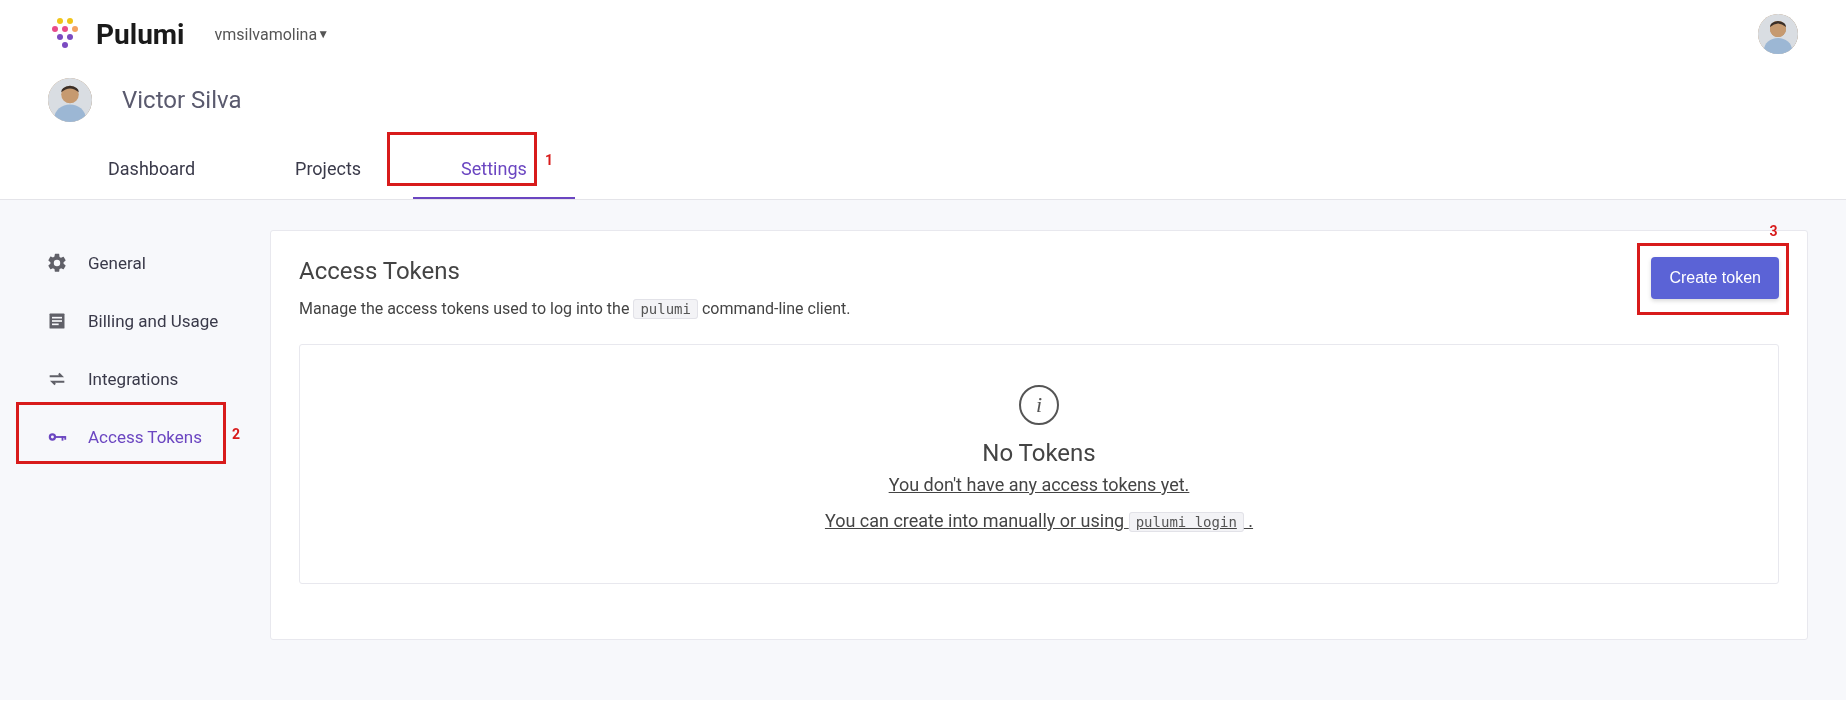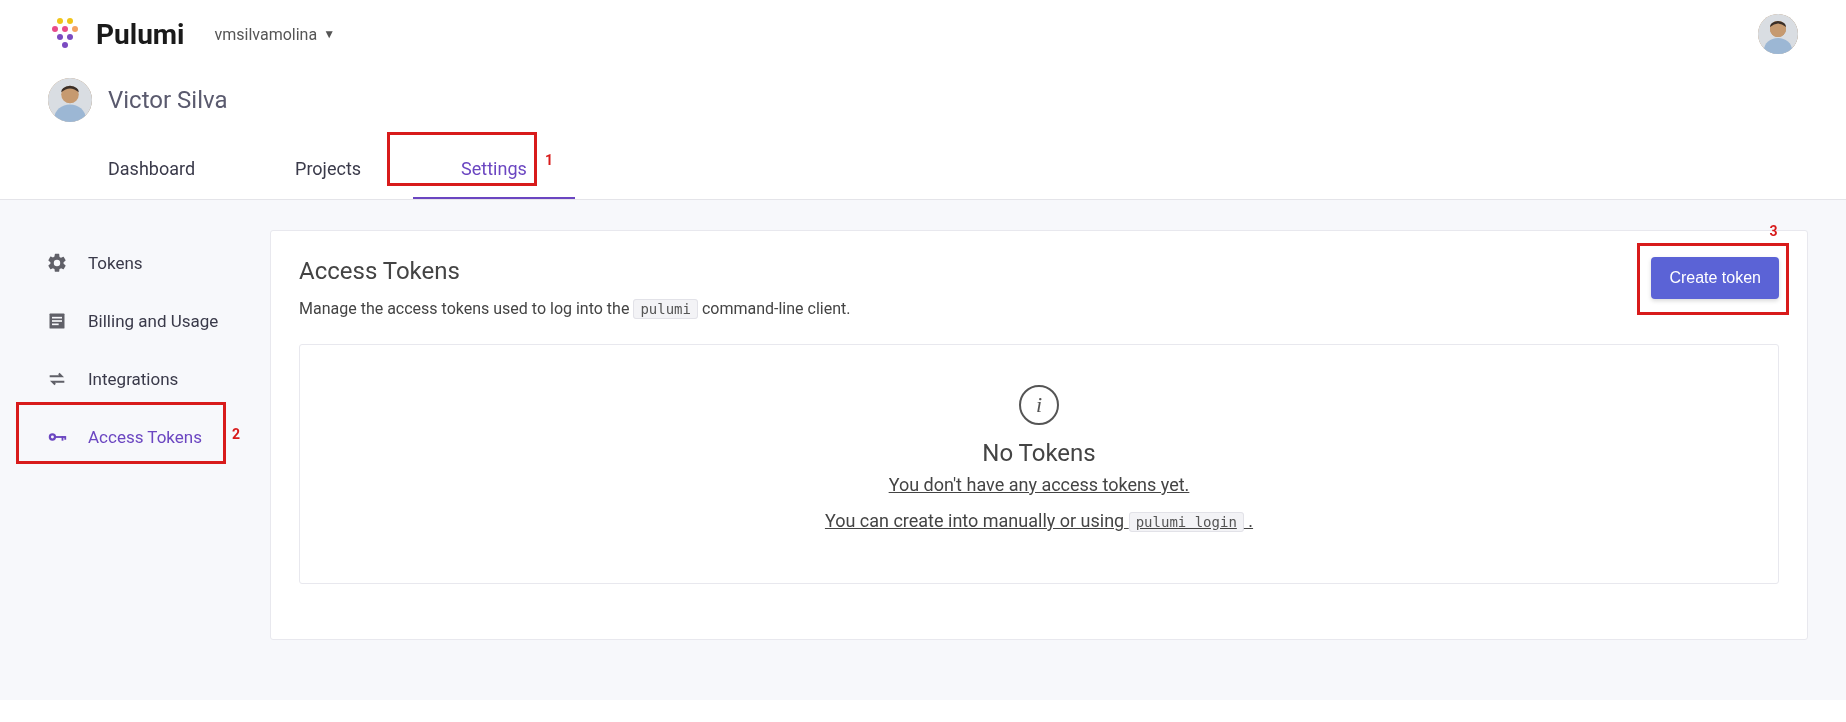--- a/index.html
+++ b/index.html
@@ -11,34 +11,34 @@
   }
   .topbar {
     display: flex;
     align-items: center;
     padding: 14px 48px;
     justify-content: space-between;
   }
   .topbar-left { display: flex; align-items: center; gap: 30px; }
   .brand { display: flex; align-items: center; gap: 12px; }
   .brand-name { font-size: 28px; font-weight: 700; color: #1a1a1a; }
-  .org-picker { display: flex; align-items: center; gap: 6px; color: #555; font-size: 16px; cursor: pointer; }
+  .org-picker { display: flex; align-items: center; color: #555; font-size: 16px; cursor: pointer; }
   .caret { font-size: 12px; color: #555; }
   .avatar-small, .avatar-large {
     border-radius: 50%;
     background: linear-gradient(135deg, #c9a074 0%, #8a6b4a 100%);
     display: flex; align-items: center; justify-content: center;
     overflow: hidden;
   }
   .avatar-small { width: 40px; height: 40px; }
   .avatar-large { width: 44px; height: 44px; }
   .avatar-svg { width: 100%; height: 100%; }
 
   .userbar {
-    display: flex; align-items: center; gap: 16px;
+    display: flex; align-items: center; gap: 30px;
     padding: 10px 48px 18px 48px;
   }
   .username { font-size: 24px; color: #5a5a6e; font-weight: 400; }
 
   .tabs {
     display: flex; gap: 4px;
     padding: 0 60px;
     border-bottom: 1px solid #e4e4e9;
   }
   .tab {
@@ -196,21 +196,21 @@
 
 <div class="content-area">
   <div class="sidebar">
 
     <div class="side-item">
       <span class="side-icon">
         <svg width="22" height="22" viewBox="0 0 24 24" fill="currentColor">
             <path d="M19.14 12.94a7.07 7.07 0 000-1.88l2.03-1.58a.5.5 0 00.12-.64l-1.92-3.32a.5.5 0 00-.6-.22l-2.39.96a7.03 7.03 0 00-1.63-.94l-.36-2.54A.5.5 0 0013.9 2h-3.8a.5.5 0 00-.49.42l-.36 2.54c-.58.24-1.13.55-1.63.94l-2.39-.96a.5.5 0 00-.6.22L2.71 8.84a.5.5 0 00.12.64l2.03 1.58a7.07 7.07 0 000 1.88l-2.03 1.58a.5.5 0 00-.12.64l1.92 3.32c.13.22.39.31.6.22l2.39-.96c.5.39 1.05.7 1.63.94l.36 2.54c.04.24.25.42.49.42h3.8c.24 0 .45-.18.49-.42l.36-2.54c.58-.24 1.13-.55 1.63-.94l2.39.96c.21.09.47 0 .6-.22l1.92-3.32a.5.5 0 00-.12-.64l-2.03-1.58zM12 15.5A3.5 3.5 0 1115.5 12 3.5 3.5 0 0112 15.5z"></path>
           </svg>
       </span>
-      <span>Tokens</span>
+      <span>General</span>
     </div>
 
     <div class="side-item">
       <span class="side-icon">
         <svg width="20" height="20" viewBox="0 0 24 24" fill="currentColor">
             <rect x="3" y="3" width="18" height="18" rx="1"></rect>
             <rect x="6" y="7" width="12" height="2" fill="#f7f8fb"></rect>
             <rect x="6" y="11" width="12" height="2" fill="#f7f8fb"></rect>
             <rect x="6" y="15" width="8" height="2" fill="#f7f8fb"></rect>
           </svg>

